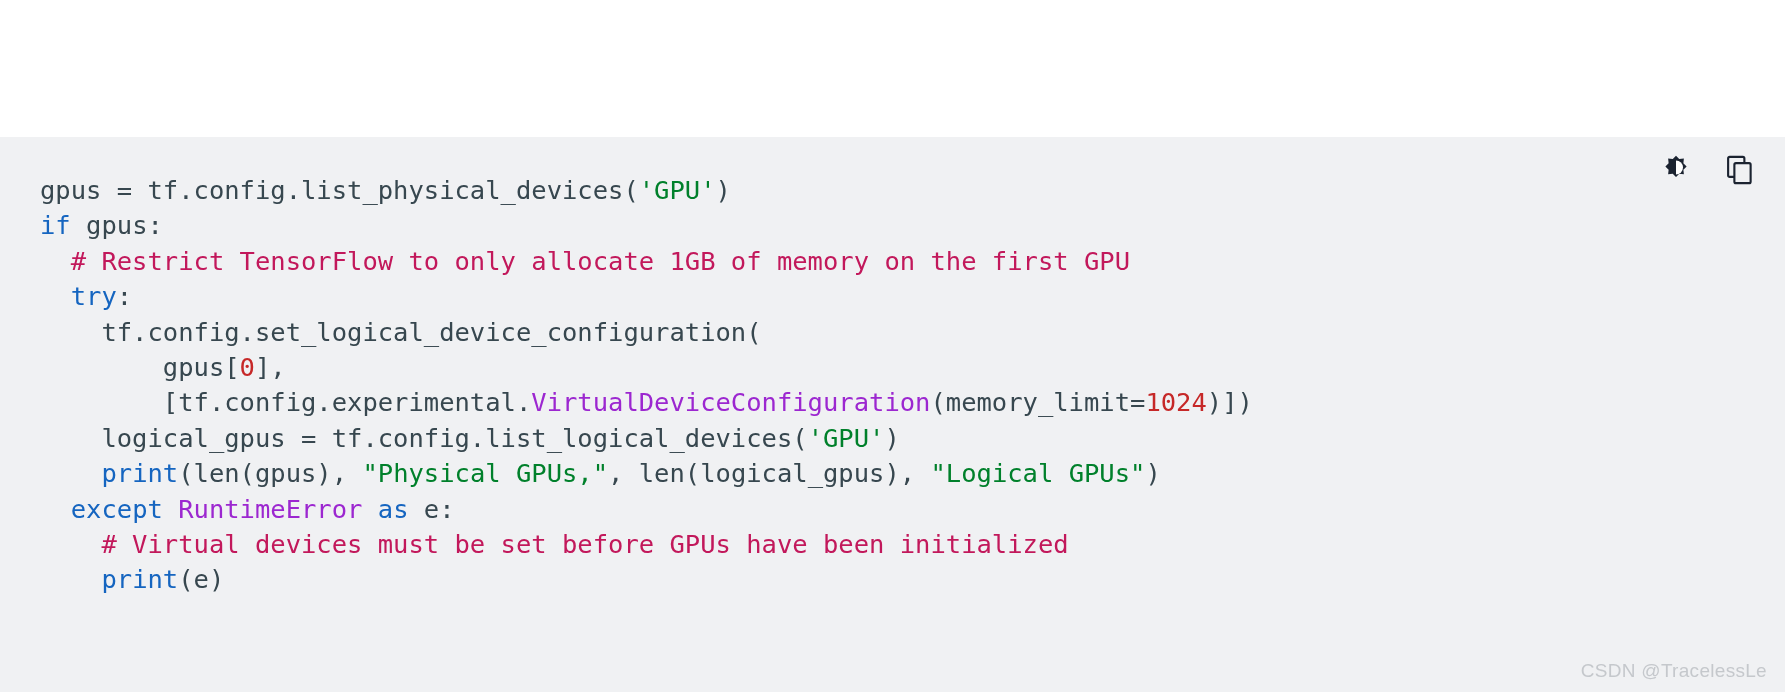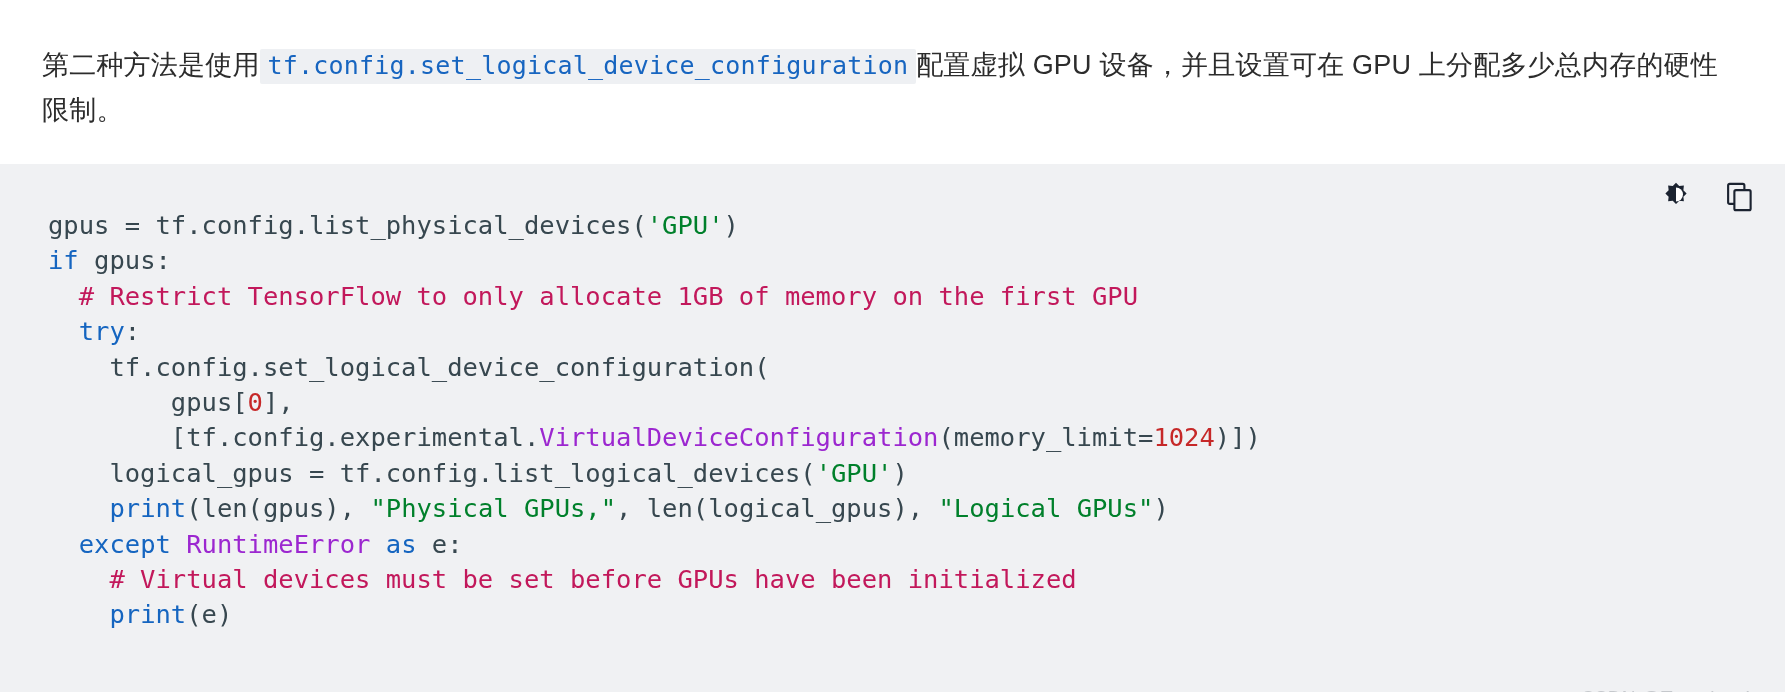--- a/index.html
+++ b/index.html
@@ -72,21 +72,21 @@
   .code-area {
     position: absolute;
     left: 0;
     top: 36px;
     right: 0;
     bottom: 0;
     padding: 0 0 0 40px;
     box-sizing: border-box;
   }
   pre.code {
-    margin: 8px;
+    margin: 0;
     font-family: "DejaVu Sans Mono", "Liberation Mono", monospace;
     font-size: 25.5px;
     line-height: 35.4px;
     color: #37474f;
     white-space: pre;
     tab-size: 4;
   }
 
   
   .tok-kw      { color: #1565c0; }
@@ -107,23 +107,20 @@
     color: #c5c8cc;
     letter-spacing: 0.3px;
     user-select: none;
   }
 </style>
 </head>
 <body>
 
 <div class="page">
 
-  <p class="intro">
-    <span>第二种方法是使用</span><span class="inline-code">tf.config.set_logical_device_configuration</span><span>配置虚拟 GPU 设备，并且设置可在 GPU 上分配多少总内存的硬性限制。</span>
-  </p>
 
   <div class="code-block">
 
     <div class="code-toolbar">
       <span class="tool-icon" title="toggle theme">
         <svg viewBox="0 0 24 24" width="30" height="30" aria-hidden="true">
           <path fill="currentColor" d="M12 0.6l2.6 2.6 3.7-0.4 -0.4 3.7 2.6 2.6 -2.6 2.6 0.4 3.7 -3.7-0.4 -2.6 2.6 -2.6-2.6 -3.7 0.4 0.4-3.7 -2.6-2.6 2.6-2.6 -0.4-3.7 3.7 0.4z"></path>
           <path fill="#ffffff" d="M12 4.4a5.6 5.6 0 0 1 0 11.2z"></path>
         </svg>
       </span>

